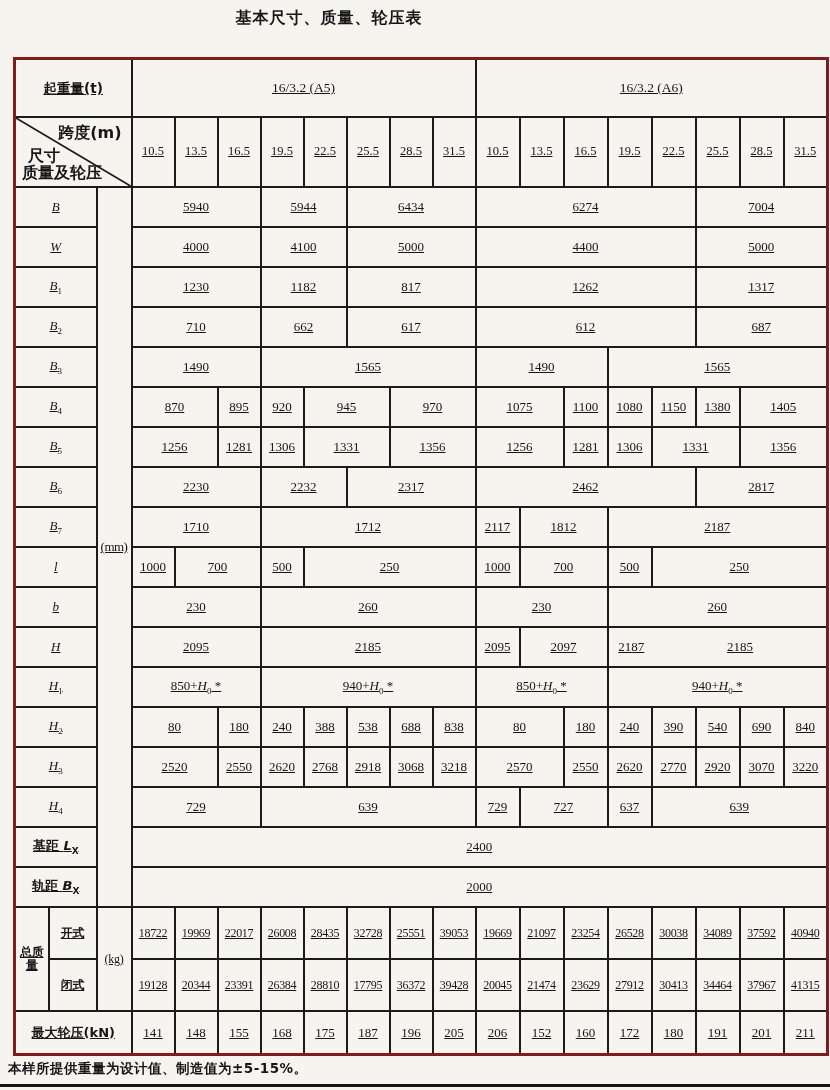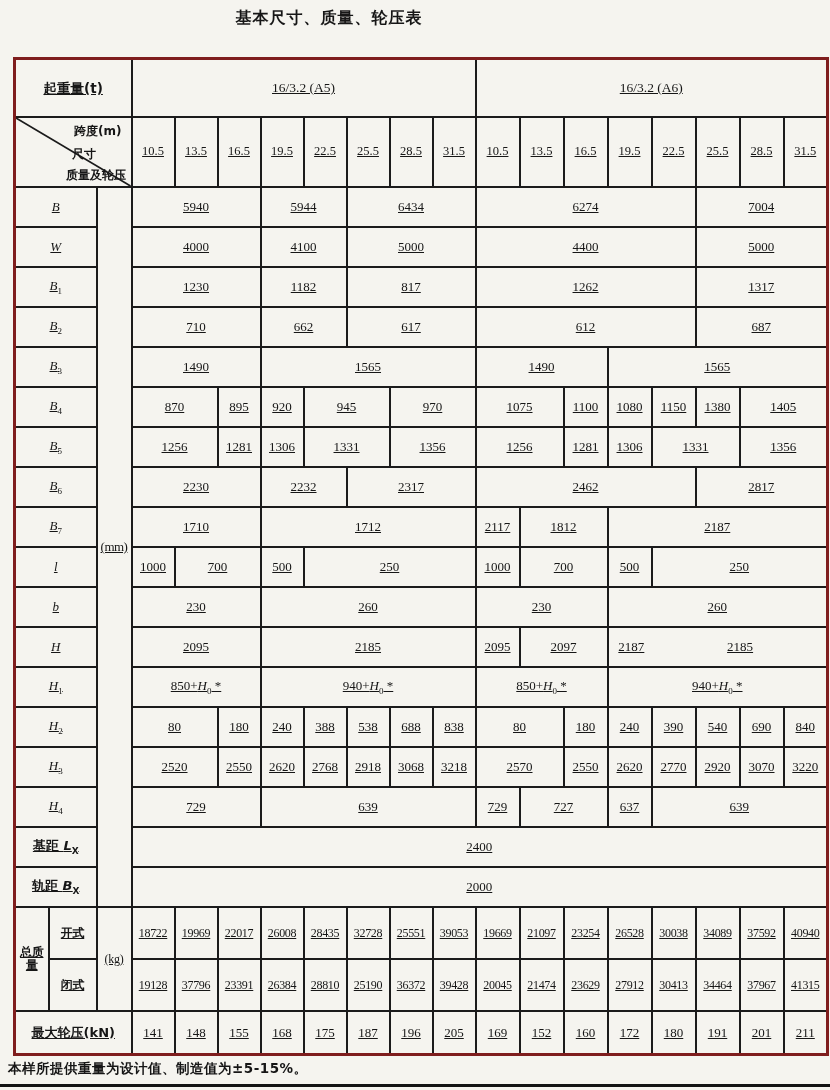--- a/index.html
+++ b/index.html
@@ -44,21 +44,21 @@
   sub{font-size:9px;line-height:1;}
   td.unitcell{font-size:12.5px;letter-spacing:-0.5px;}
   
   td.diag{position:relative;padding:0;}
   td.diag svg{position:absolute;left:0;top:0;width:100%;height:100%;}
   td.diag .kua{position:absolute;top:7px;right:9px;}
   td.diag .chi{position:absolute;left:12px;top:30px;}
   td.diag .zhl{position:absolute;left:6px;bottom:4px;}
   td.diag span{
     font-family:"DejaVu Sans","Liberation Sans",sans-serif;
-    font-weight:bold;font-size:12px;margin-left:44px;
+    font-weight:bold;font-size:16px;
   }
   
   td.dual{padding:0;}
   td.dual .wrap{display:flex;width:100%;align-items:center;}
   td.dual .dual-a{flex:0 0 21%;text-align:center;}
   td.dual .dual-b{flex:1;text-align:center;}
   .footnote{
     position:absolute;left:8px;top:1060px;
     font-family:"DejaVu Sans","Liberation Sans",sans-serif;
     font-weight:bold;font-size:13.5px;letter-spacing:0.5px;
@@ -316,25 +316,25 @@
         <td>23254</td>
         <td>26528</td>
         <td>30038</td>
         <td>34089</td>
         <td>37592</td>
         <td>40940</td>
       </tr>
       <tr class="mass">
         <td class="cn">闭式</td>
         <td>19128</td>
-        <td>37796</td>
+        <td>20344</td>
         <td>23391</td>
         <td>26384</td>
         <td>28810</td>
-        <td>25190</td>
+        <td>17795</td>
         <td>36372</td>
         <td>39428</td>
         <td>20045</td>
         <td>21474</td>
         <td>23629</td>
         <td>27912</td>
         <td>30413</td>
         <td>34464</td>
         <td>37967</td>
         <td>41315</td>
@@ -342,21 +342,21 @@
       <tr class="wheel">
         <td colspan="3" class="cn">最大轮压(kN)</td>
         <td>141</td>
         <td>148</td>
         <td>155</td>
         <td>168</td>
         <td>175</td>
         <td>187</td>
         <td>196</td>
         <td>205</td>
-        <td>169</td>
+        <td>206</td>
         <td>152</td>
         <td>160</td>
         <td>172</td>
         <td>180</td>
         <td>191</td>
         <td>201</td>
         <td>211</td>
       </tr>
     </tbody>
 </table>

